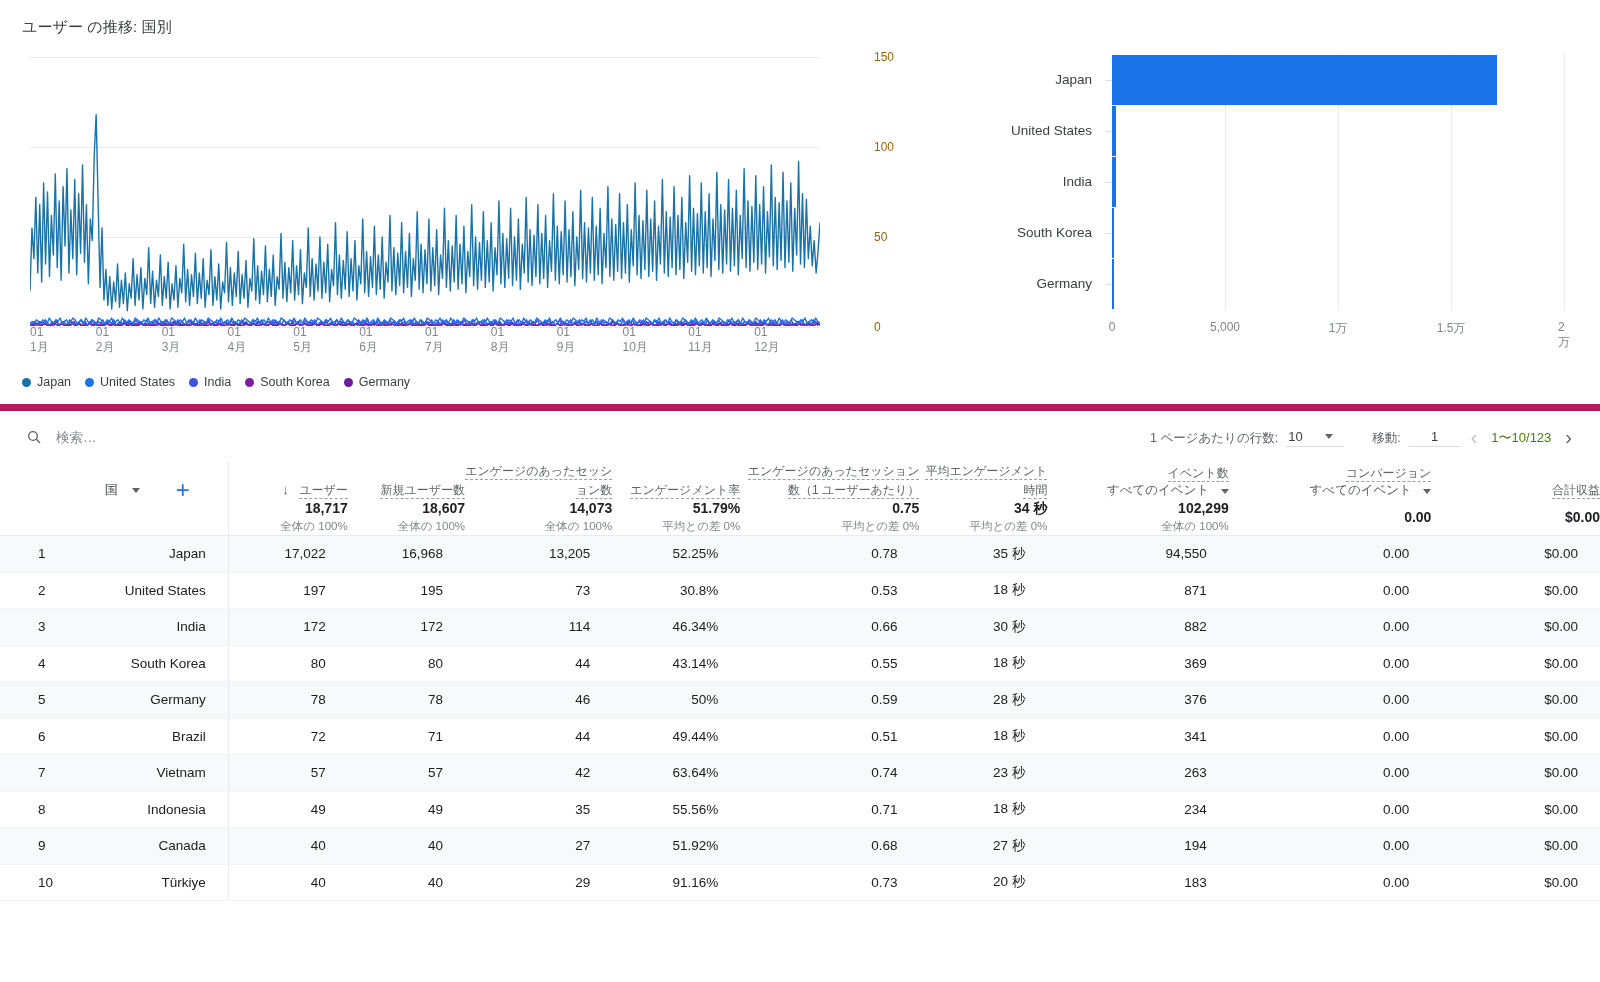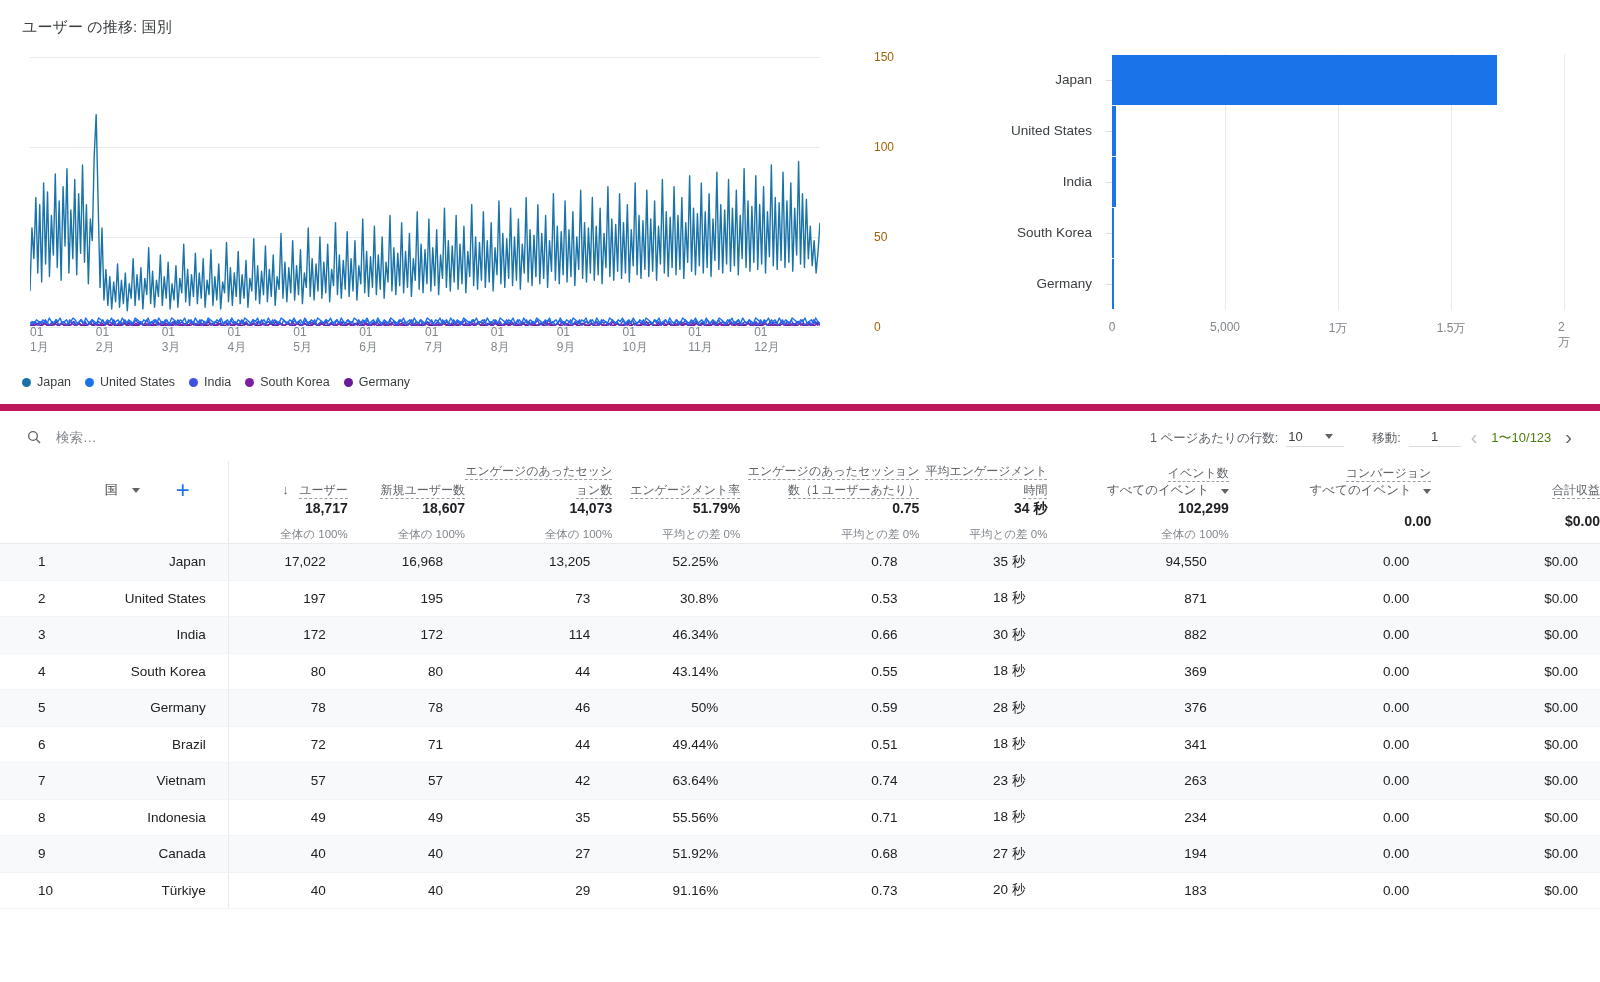--- a/index.html
+++ b/index.html
@@ -60,21 +60,21 @@
   .th-txt{font-size:12px;color:#5f6368;line-height:17px;display:inline;
     border-bottom:1px dashed #9aa0a6;padding-bottom:1px;}
   .th-sub{font-size:12.5px;color:#5f6368;line-height:17px;}
   .dim-head{text-align:left;padding:14px 0 10px 0;vertical-align:bottom;border-right:1px solid #e8eaed;}
   .dim-head-inner{display:flex;align-items:center;justify-content:flex-end;padding-right:10px;gap:0;}
   .dim-name{font-size:13px;color:#3c4043;}
   .plus{color:#1a73e8;font-size:24px;line-height:16px;padding:0 28px 0 36px;}
   .sortarrow{color:#5f6368;font-size:13px;margin-right:6px;}
   .sum-row td{padding:12px 22px 12px 0;text-align:right;border-bottom:1px solid #e8eaed;}
   .sum-v{font-size:14px;font-weight:bold;color:#202124;line-height:19px;}
-  .sum-s{font-size:11.5px;color:#80868b;line-height:17px;margin-top:8px;}
+  .sum-s{font-size:11.5px;color:#80868b;line-height:17px;}
   .sum-dim{border-right:1px solid #e8eaed;border-bottom:1px solid #e8eaed;}
   tbody tr.drow{height:36.5px;}
   tbody tr.drow:nth-child(odd){background:#f8f9fa;}
   tbody tr.drow td{font-size:13.5px;color:#202124;text-align:right;padding:0 22px 0 0;
     border-bottom:1px solid #f1f3f4;}
   td.c-idx{text-align:left;padding-left:38px !important;color:#3c4043;font-size:13px;width:52px;}
   td.c-name{text-align:left;padding-left:16px !important;border-right:1px solid #e8eaed;}
   .sum-dim, td.c-name{}
 </style>
 </head>

